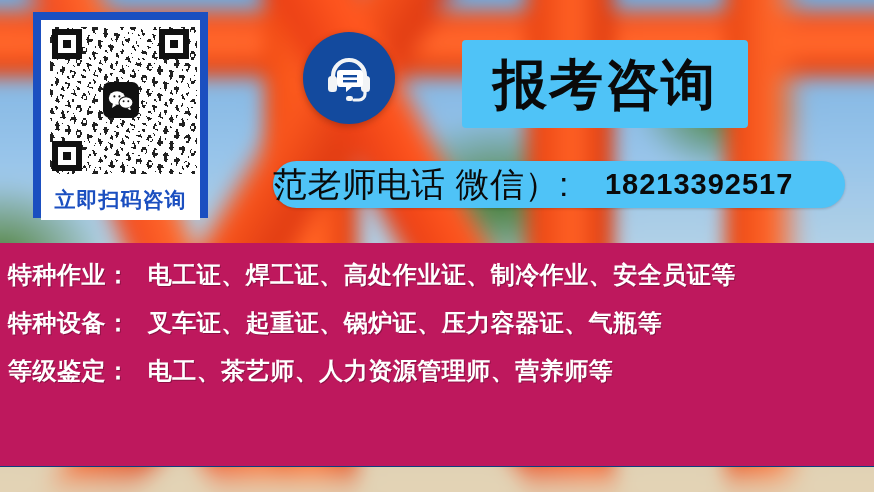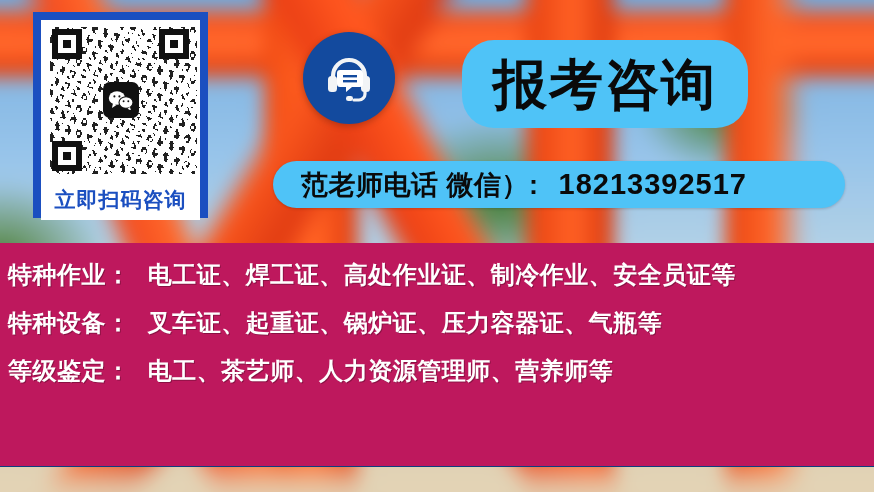--- a/index.html
+++ b/index.html
@@ -167,21 +167,21 @@
     justify-content: center;
     box-shadow: 0 2px 7px rgba(0,0,0,0.25);
   }
 
   
   .title-pill {
     position: absolute;
     left: 462px; top: 40px;
     width: 286px; height: 88px;
     background: #4FC3F7;
-    border-radius: 32px;
+    border-radius: 4px;
     display: flex;
     align-items: center;
     justify-content: center;
   }
   .title-pill .title-text {
     color: #0a0a0a;
     font-size: 54px;
     font-weight: bold;
     letter-spacing: 2px;
     line-height: 1;
@@ -191,30 +191,29 @@
     left: 273px; top: 161px;
     width: 572px; height: 47px;
     background: #4FC3F7;
     border-radius: 24px;
     display: flex;
     align-items: center;
     box-shadow: 0 1px 3px rgba(0,0,0,0.18);
   }
   .phone-pill .phone-label {
     color: #0a0a0a;
-    font-size: 27px;
-    font-weight: bold;
-    margin-left: 28px;
+    font-size: 34px;
+    font-weight: normal;
     letter-spacing: 0.5px;
   }
   .phone-pill .phone-number {
     color: #0a0a0a;
     font-size: 29px;
     font-weight: bold;
-    margin-left: 20px;
+    margin-left: 36px;
     letter-spacing: 1px;
   }
 </style>
 </head>
 <body>
 
 <div id="poster">
 
   <div class="bg-photo"></div>
 

